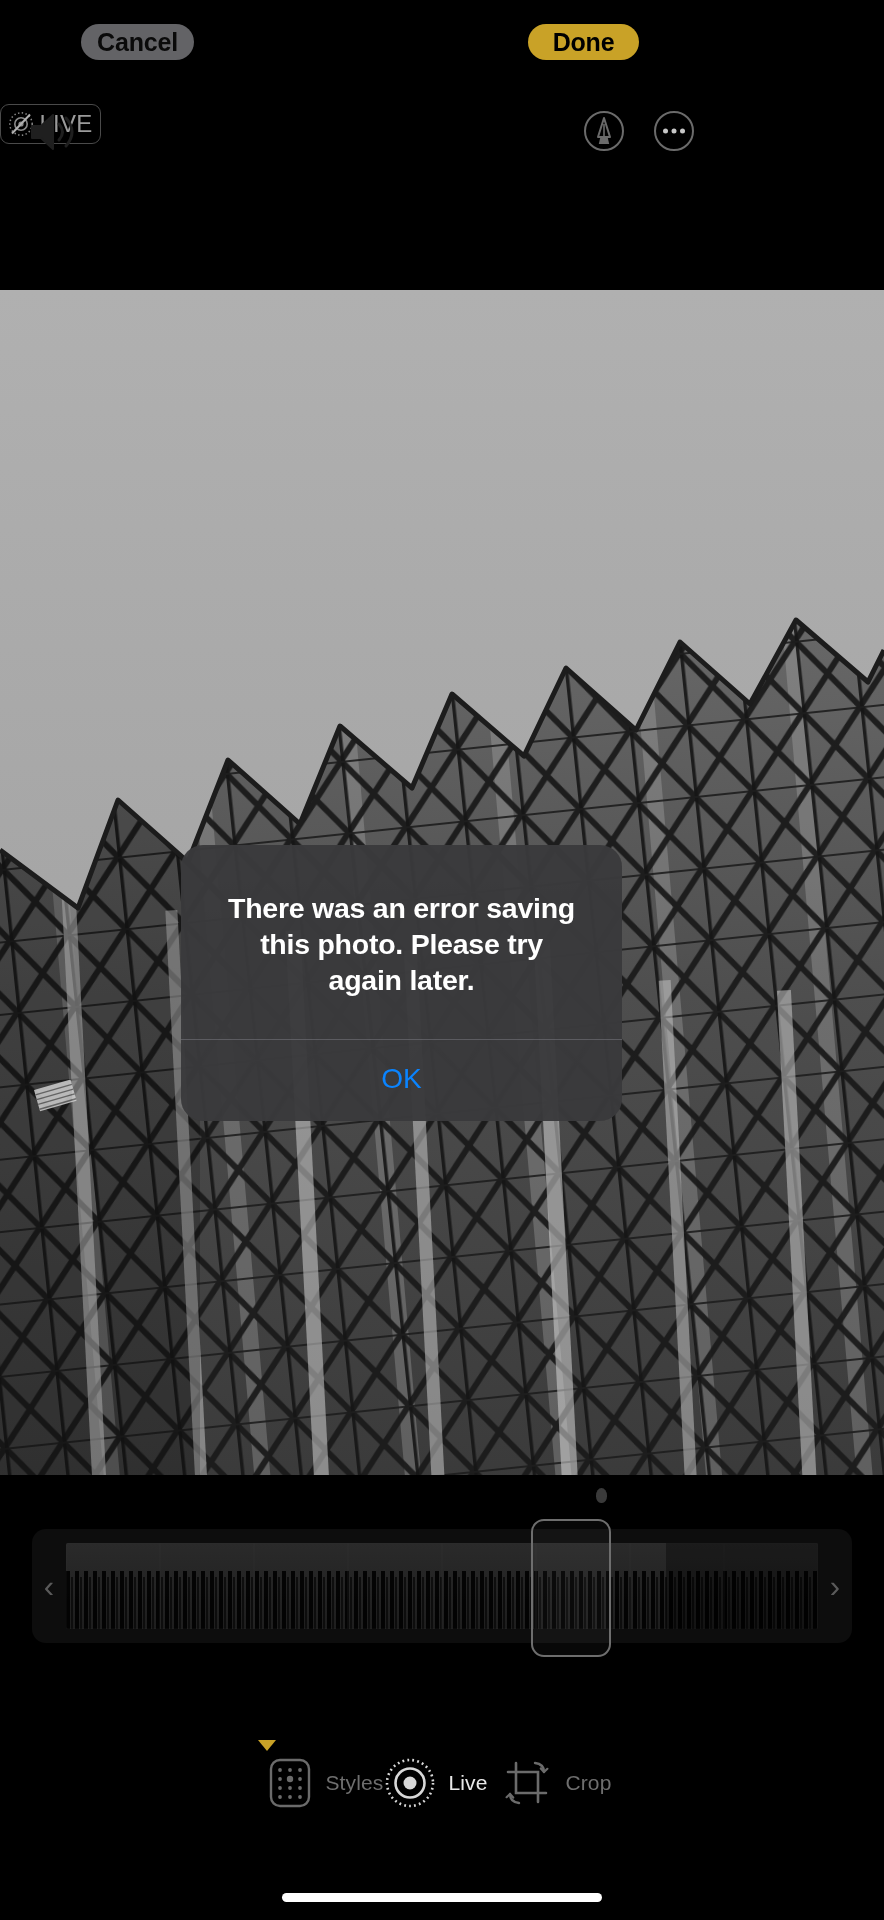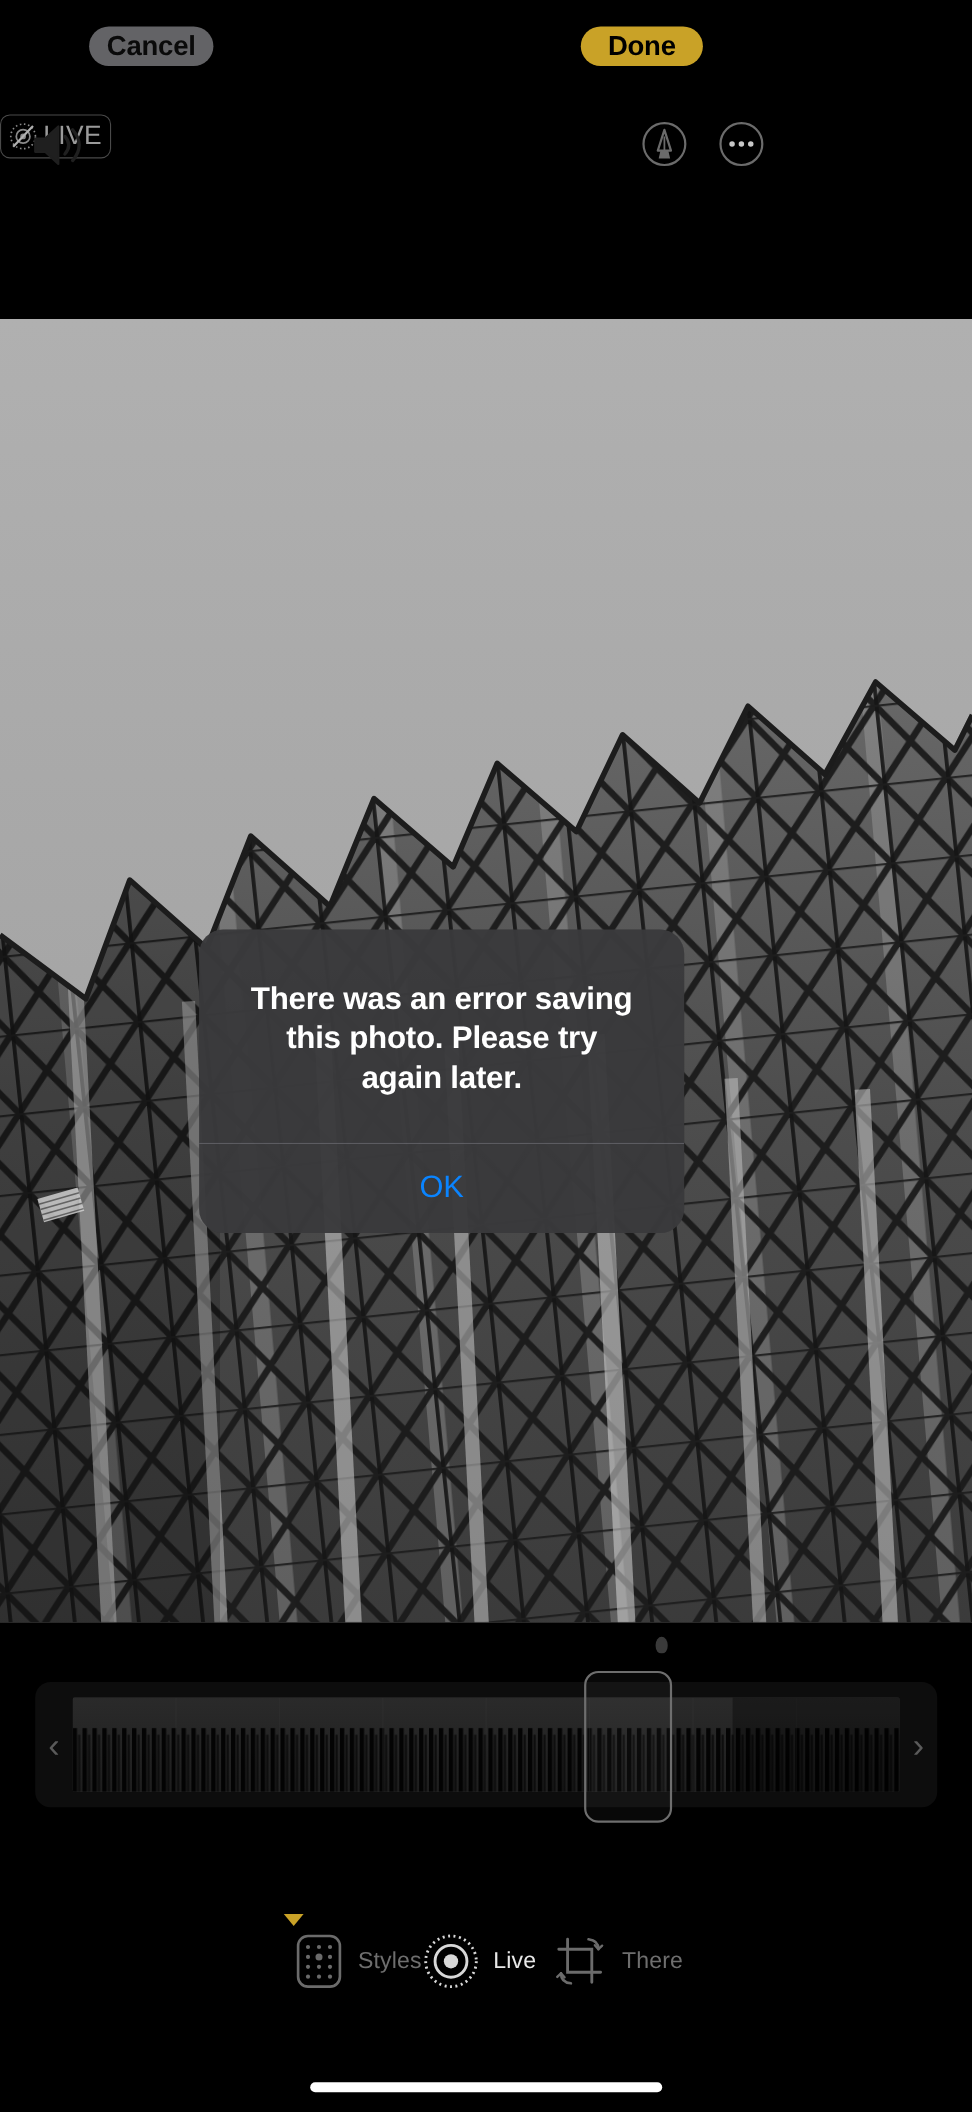--- a/index.html
+++ b/index.html
@@ -490,19 +490,19 @@
       <span class="tool-icon">
         <svg width="52" height="52" viewBox="0 0 52 52" aria-hidden="true">
           <path d="M15 6 V36 H45" fill="none" stroke="#6b6b6b" stroke-width="2.6" stroke-linecap="round"></path>
           <path d="M7 15 H37 V45" fill="none" stroke="#6b6b6b" stroke-width="2.6" stroke-linecap="round"></path>
           <path d="M34 6 q9 1 9 9" fill="none" stroke="#6b6b6b" stroke-width="2.4" stroke-linecap="round"></path>
           <path d="M43 15 l-3.2 -3.6 M43 15 l3.4 -3.2" fill="none" stroke="#6b6b6b" stroke-width="2.2" stroke-linecap="round"></path>
           <path d="M18 46 q-9 -1 -9 -9" fill="none" stroke="#6b6b6b" stroke-width="2.4" stroke-linecap="round"></path>
           <path d="M9 37 l3.2 3.6 M9 37 l-3.4 3.2" fill="none" stroke="#6b6b6b" stroke-width="2.2" stroke-linecap="round"></path>
         </svg>
       </span>
-      <span class="tool-label">There</span>
+      <span class="tool-label">Crop</span>
     </button>
 
   </div>
 
   <div id="home-indicator"></div>
 </div>
 
 </body></html>

